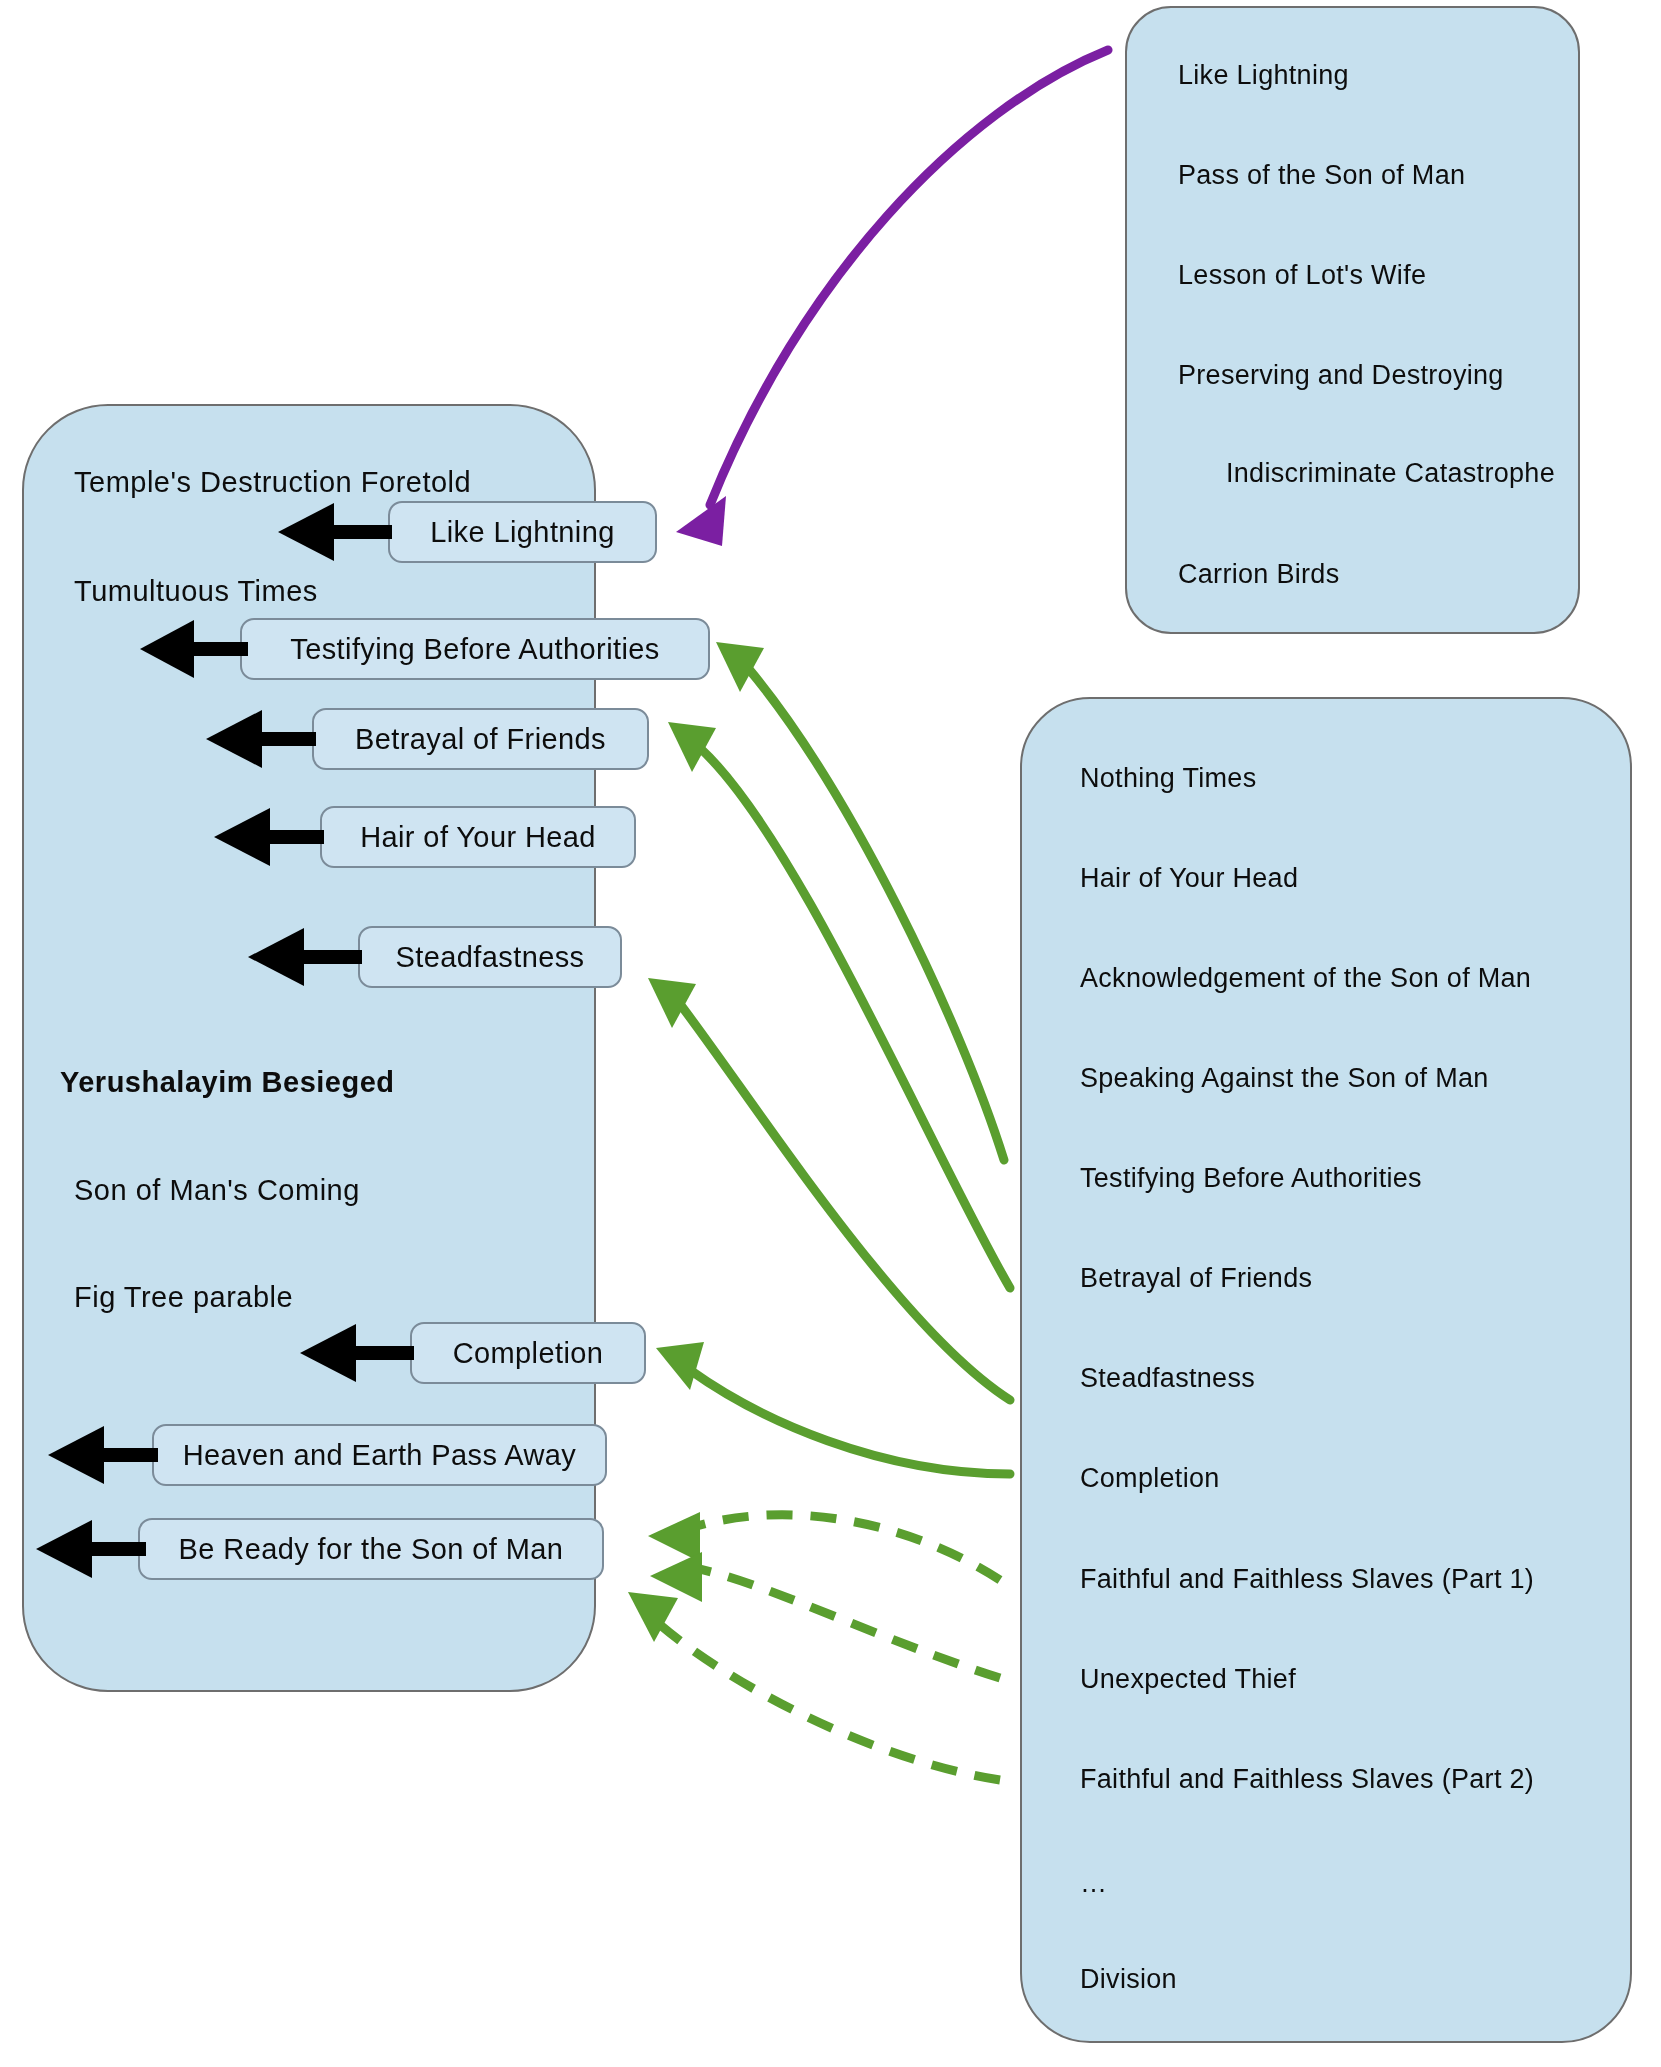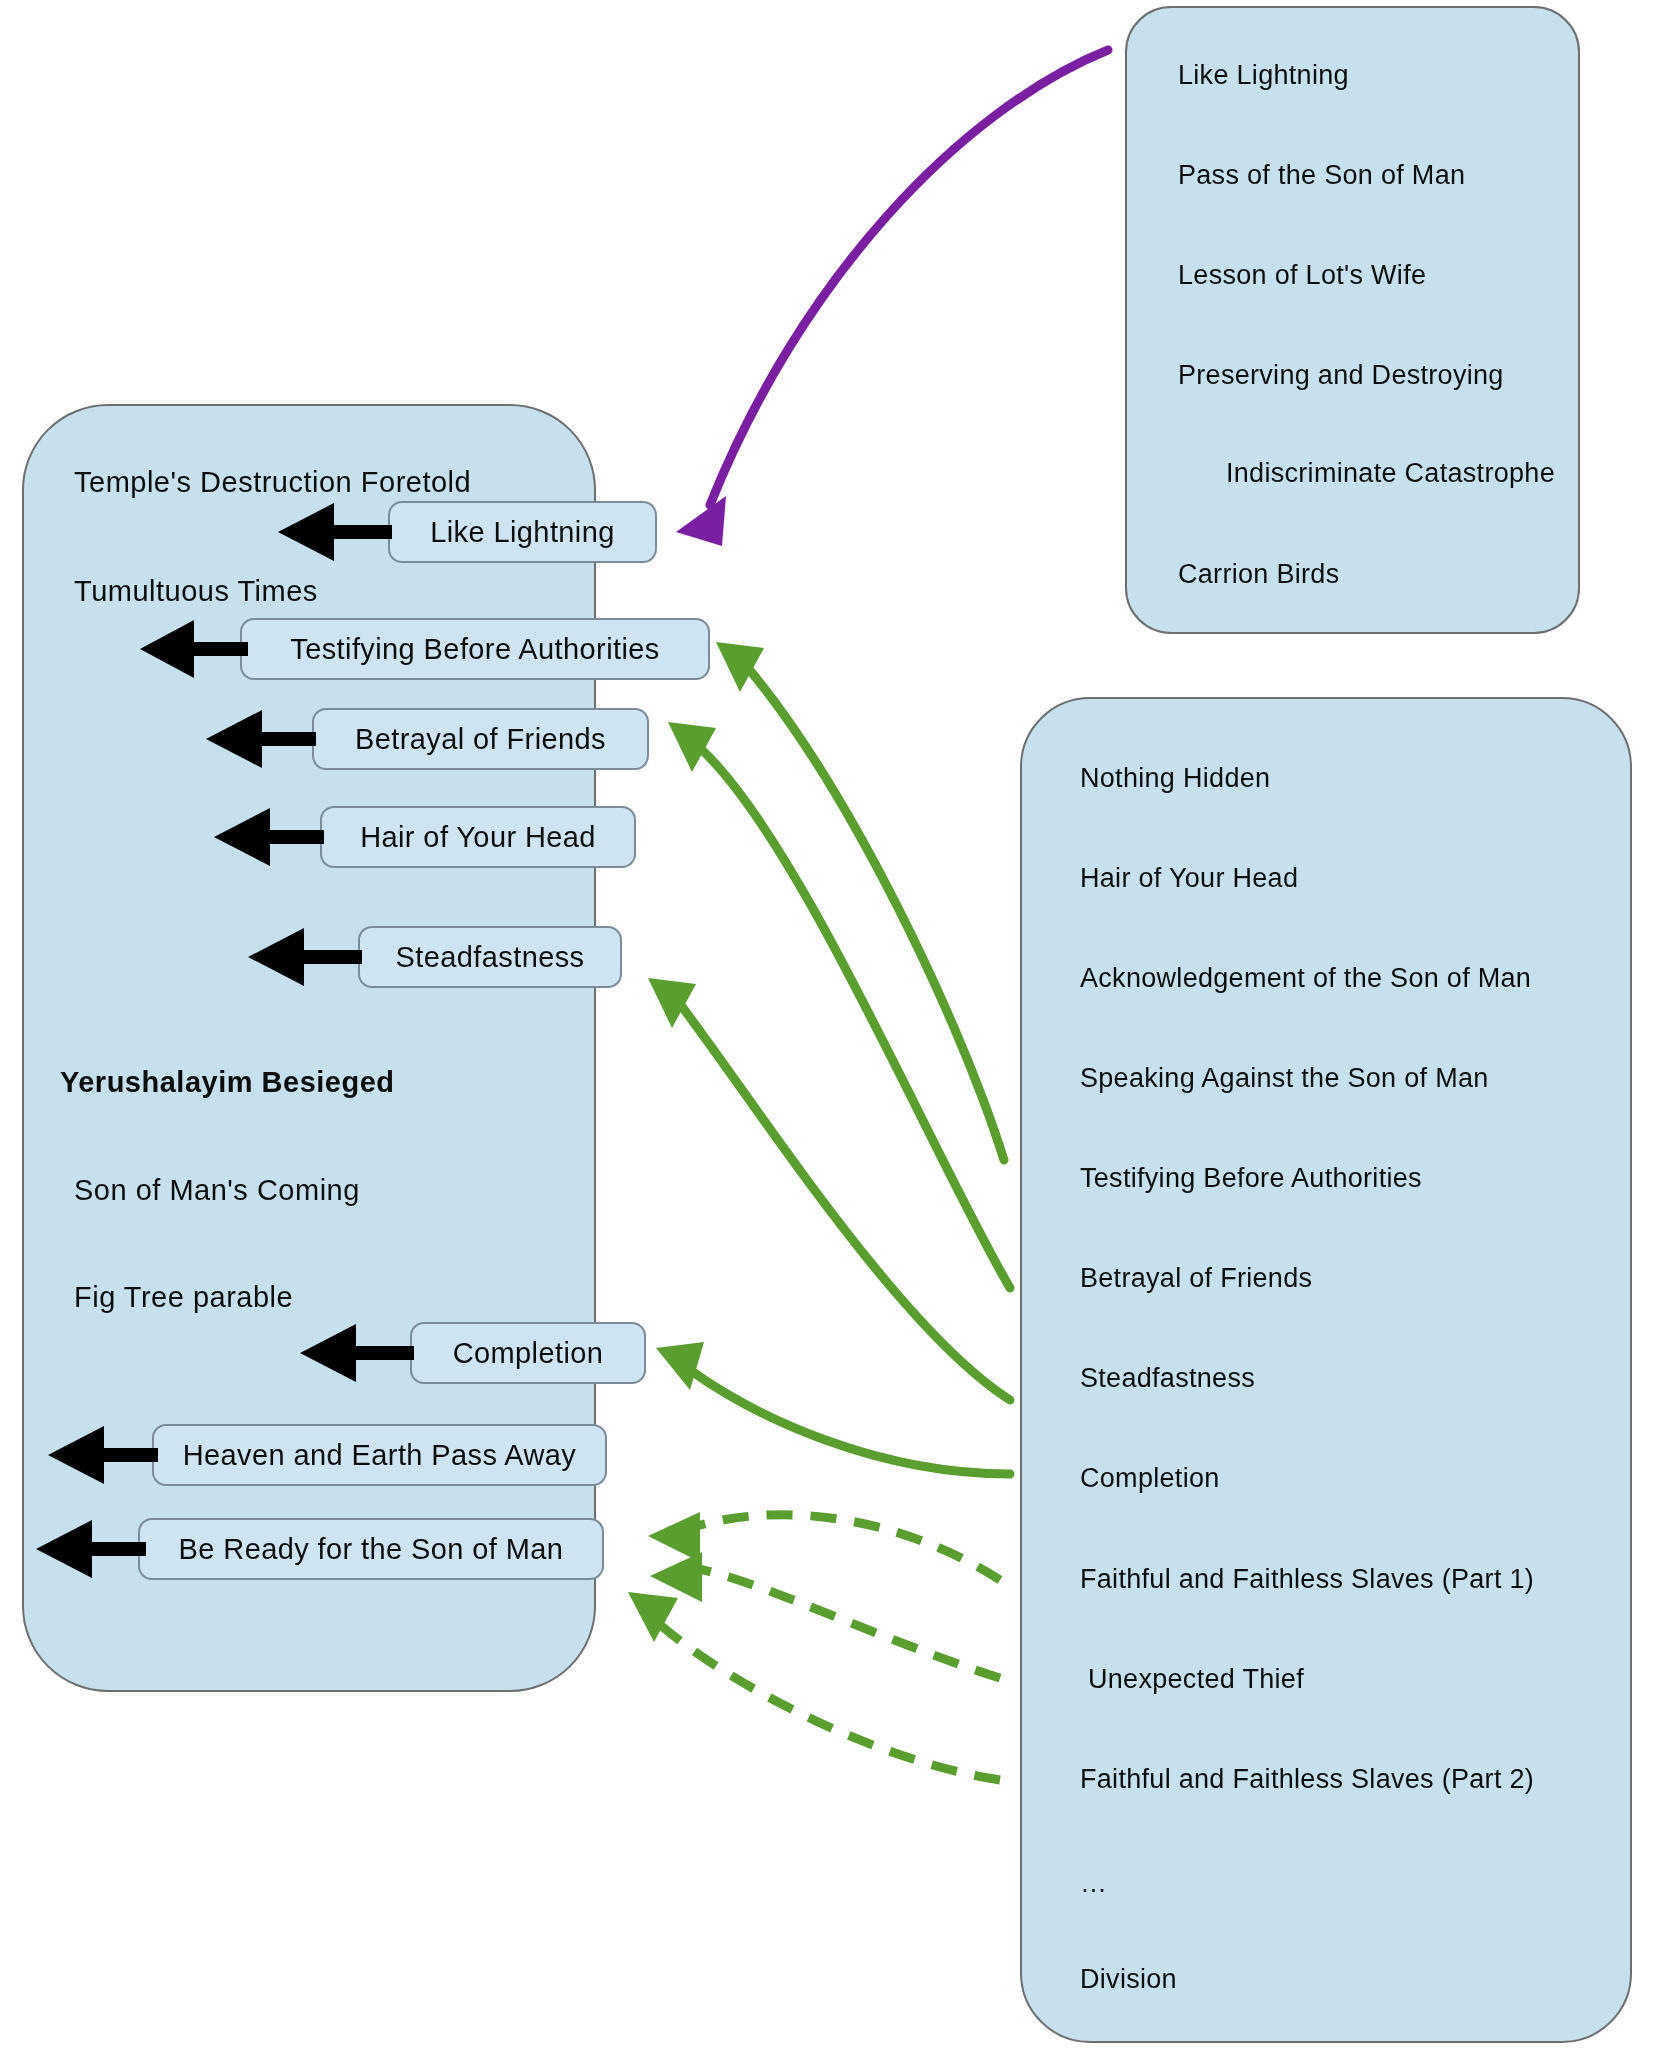--- a/index.html
+++ b/index.html
@@ -114,30 +114,30 @@
 
   <div class="node-box" style="left:138px; top:1518px; width:466px; height:62px;">Be Ready for the Son of Man</div>
 
   <div class="list-item" style="left:1178px; top:62px;">Like  Lightning</div>
   <div class="list-item" style="left:1178px; top:162px;">Pass of the Son of Man</div>
   <div class="list-item" style="left:1178px; top:262px;">Lesson of Lot's Wife</div>
   <div class="list-item" style="left:1178px; top:362px;">Preserving  and  Destroying</div>
   <div class="list-item" style="left:1178px; top:460px;margin-left:48px;">Indiscriminate  Catastrophe</div>
   <div class="list-item" style="left:1178px; top:561px;">Carrion  Birds</div>
 
-  <div class="list-item" style="left:1080px; top:765px;">Nothing  Hidden</div>
+  <div class="list-item" style="left:1080px; top:765px;">Nothing  Times</div>
   <div class="list-item" style="left:1080px; top:865px;">Hair of Your Head</div>
   <div class="list-item" style="left:1080px; top:965px;">Acknowledgement of the Son of Man</div>
   <div class="list-item" style="left:1080px; top:1065px;">Speaking Against the Son of Man</div>
   <div class="list-item" style="left:1080px; top:1165px;">Testifying  Before  Authorities</div>
   <div class="list-item" style="left:1080px; top:1265px;">Betrayal  of  Friends</div>
   <div class="list-item" style="left:1080px; top:1365px;">Steadfastness</div>
   <div class="list-item" style="left:1080px; top:1465px;">Completion</div>
   <div class="list-item" style="left:1080px; top:1566px;">Faithful and Faithless Slaves (Part 1)</div>
-  <div class="list-item" style="left:1080px; top:1666px;margin-left:8px;">Unexpected  Thief</div>
+  <div class="list-item" style="left:1080px; top:1666px;">Unexpected  Thief</div>
   <div class="list-item" style="left:1080px; top:1766px;">Faithful and Faithless Slaves (Part 2)</div>
   <div class="list-item" style="left:1080px; top:1870px;">…</div>
   <div class="list-item" style="left:1080px; top:1966px;">Division</div>
 
   <svg class="overlay" viewBox="0 0 1661 2067">
 
     <g>
       <rect x="330" y="525" width="62" height="14" fill="#000000"></rect>
       <polygon points="278,532 334,503 334,561" fill="#000000"></polygon>
     </g>

